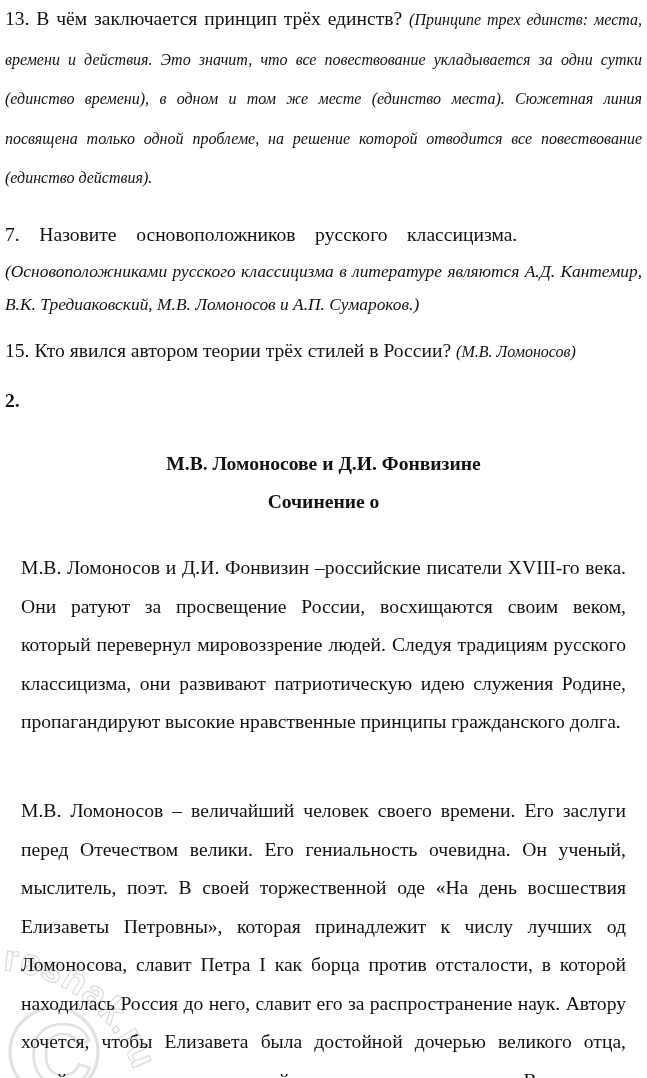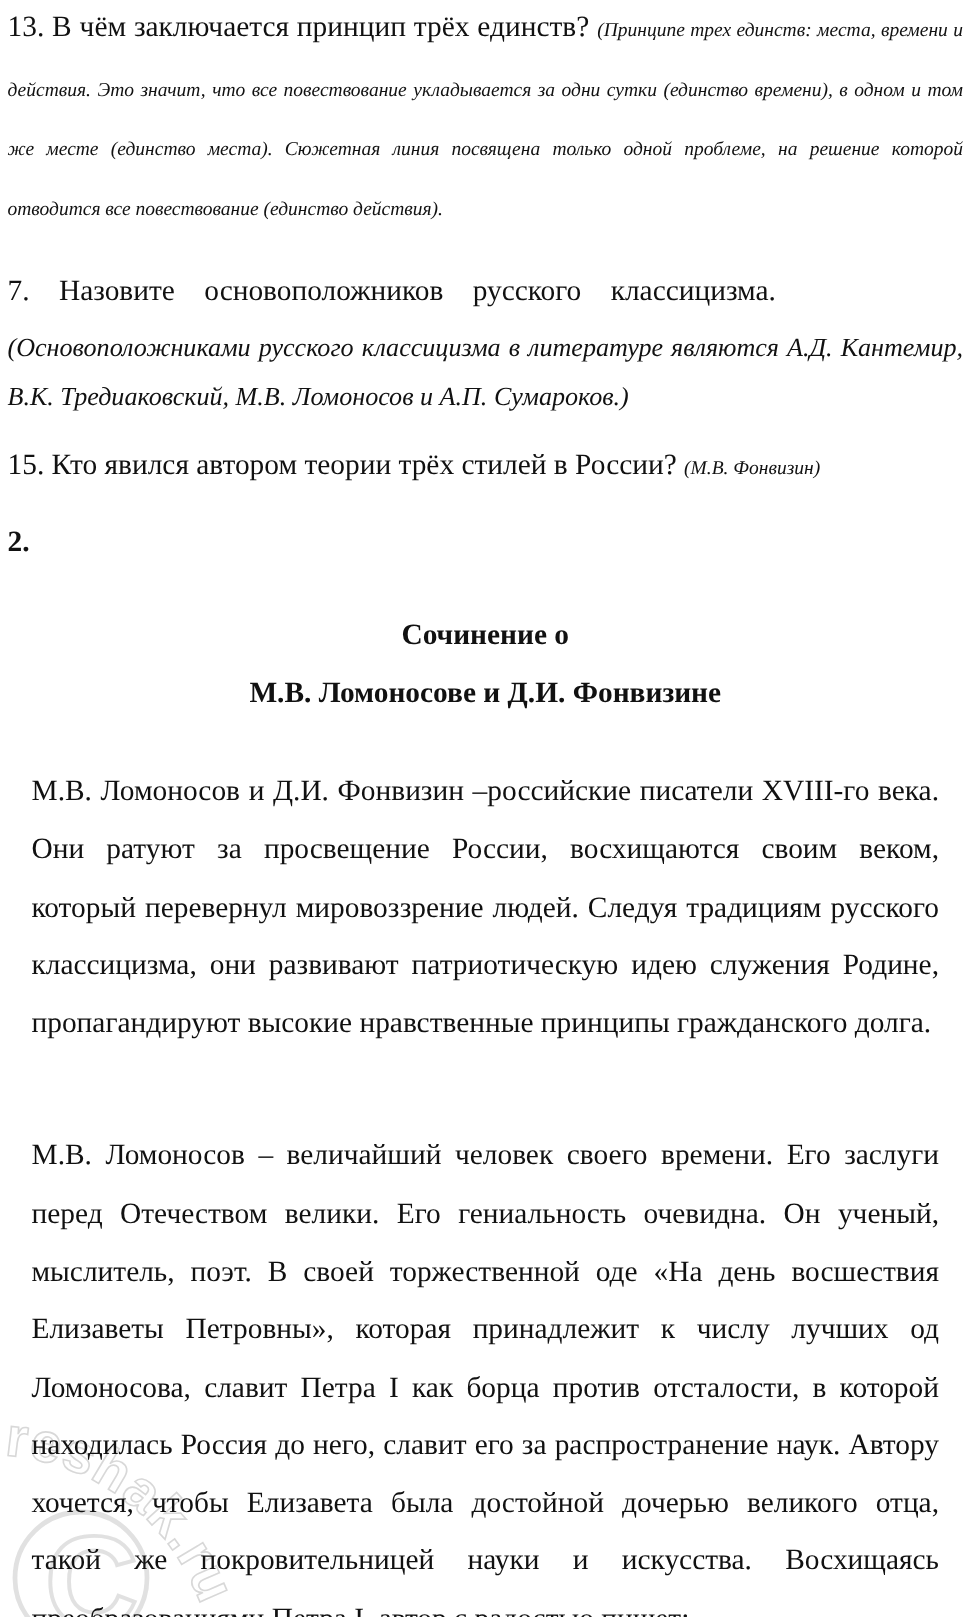--- a/index.html
+++ b/index.html
@@ -35,21 +35,21 @@
     text-justify: inter-word;
     margin: 16px;
     -webkit-hyphens: none;
     hyphens: none;
     word-spacing: 0px;
   }
 
   
   .ital {
     font-style: italic;
-    font-size: 13px;
+    font-size: 16px;
   }
 
   .q-block {
     margin: 0;
   }
 
   
   .answer-block {
     font-style: italic;
     font-size: 17.4px;
@@ -140,30 +140,30 @@
 
     <p class="para q-block"><span>13. В чём заключается принцип трёх единств?</span> <span class="ital">(Принципе трех единств: места, времени и действия. Это значит, что все повествование укладывается за одни сутки (единство времени), в одном и том же месте (единство места). Сюжетная линия посвящена только одной проблеме, на решение которой отводится все повествование (единство действия).</span></p>
 
     <div class="spacer-md"></div>
 
     <p class="para q-block"><span>7. Назовите основоположников русского классицизма.</span></p>
     <p class="answer-block">(Основоположниками русского классицизма в литературе являются А.Д. Кантемир, В.К. Тредиаковский, М.В. Ломоносов и А.П. Сумароков.)</p>
 
     <div class="spacer-sm"></div>
 
-    <p class="para q-block" style="text-align:left"><span>15. Кто явился автором теории трёх стилей в России?</span> <span class="ital">(М.В. Фонвизин)</span></p>
+    <p class="para q-block" style="text-align:left"><span>15. Кто явился автором теории трёх стилей в России?</span> <span class="ital">(М.В. Ломоносов)</span></p>
 
     <div class="spacer-sm"></div>
 
     <p class="section-num">2.</p>
 
     <div class="spacer-lg"></div>
 
+    <p class="doc-title">М.В. Ломоносове и Д.И. Фонвизине</p>
     <p class="doc-title">Сочинение о</p>
-    <p class="doc-title">М.В. Ломоносове и Д.И. Фонвизине</p>
 
     <div class="spacer-sm"></div>
 
     <p class="para">М.В. Ломоносов и Д.И. Фонвизин –российские писатели XVIII-го века. Они ратуют за просвещение России, восхищаются своим веком, который перевернул мировоззрение людей. Следуя традициям русского классицизма, они развивают патриотическую идею служения Родине, пропагандируют высокие нравственные принципы гражданского долга.</p>
 
     <div class="spacer-md"></div>
 
     <p class="para">М.В. Ломоносов – величайший человек своего времени. Его заслуги перед Отечеством велики. Его гениальность очевидна. Он ученый, мыслитель, поэт. В своей торжественной оде «На день восшествия Елизаветы Петровны», которая принадлежит к числу лучших од Ломоносова, славит Петра I как борца против отсталости, в которой находилась Россия до него, славит его за распространение наук. Автору хочется, чтобы Елизавета была достойной дочерью великого отца, такой же покровительницей науки и искусства.  Восхищаясь преобразованиями Петра I, автор с радостью пишет:</p>
 
   </div>

